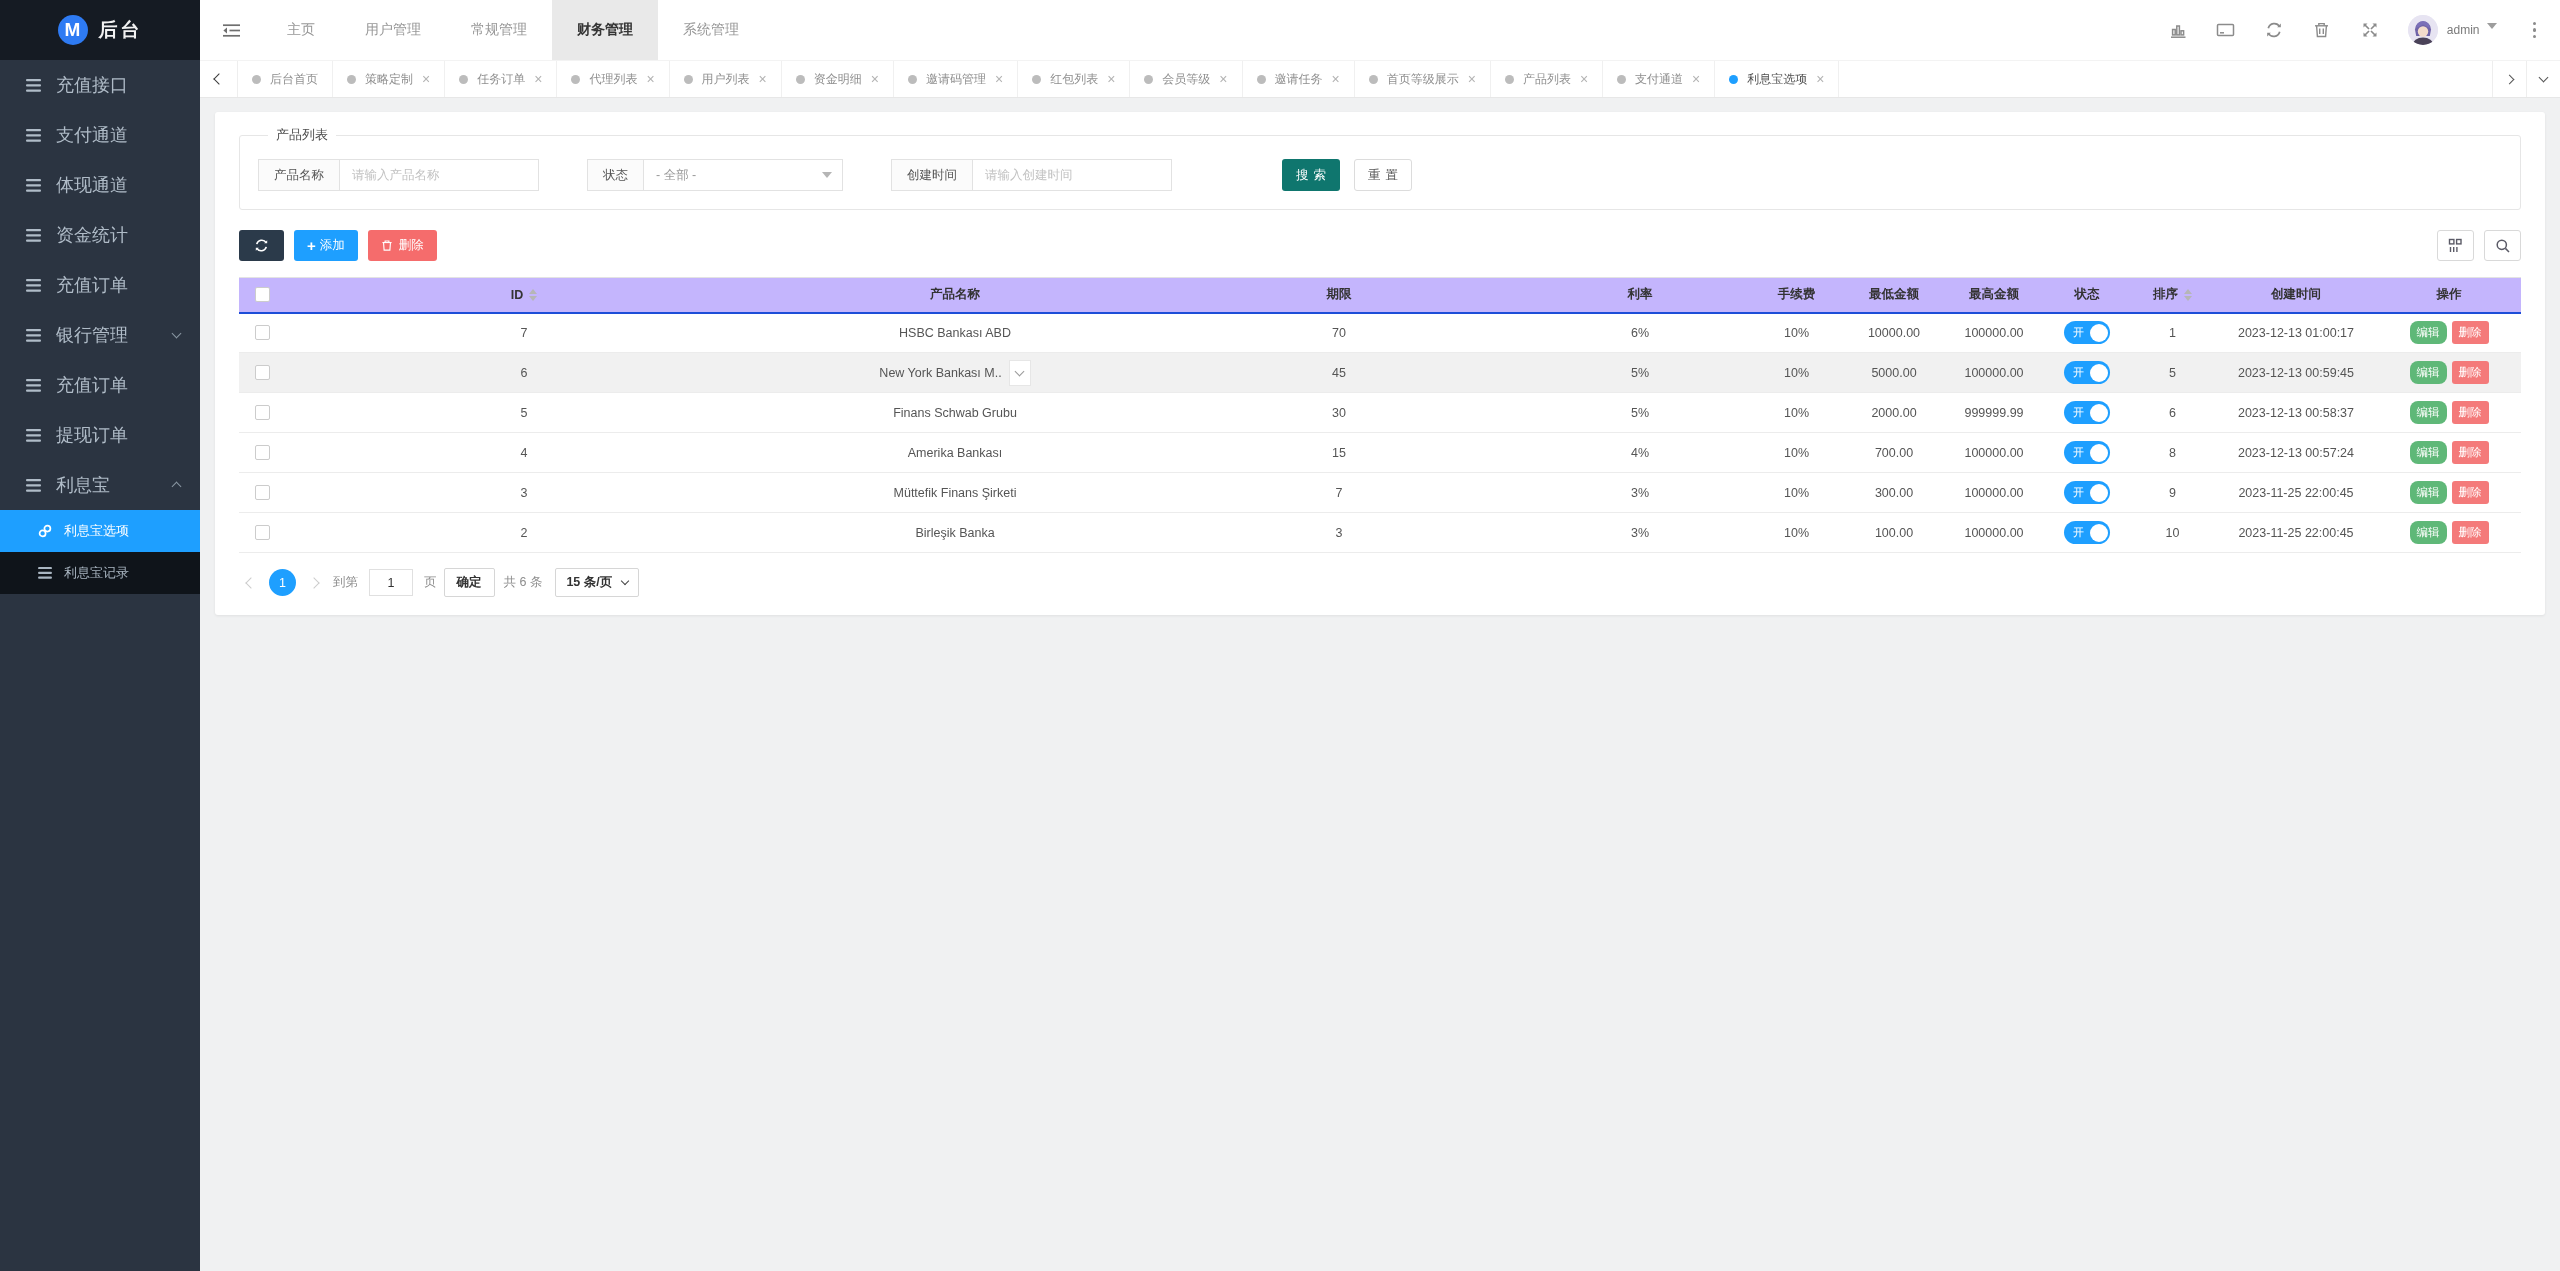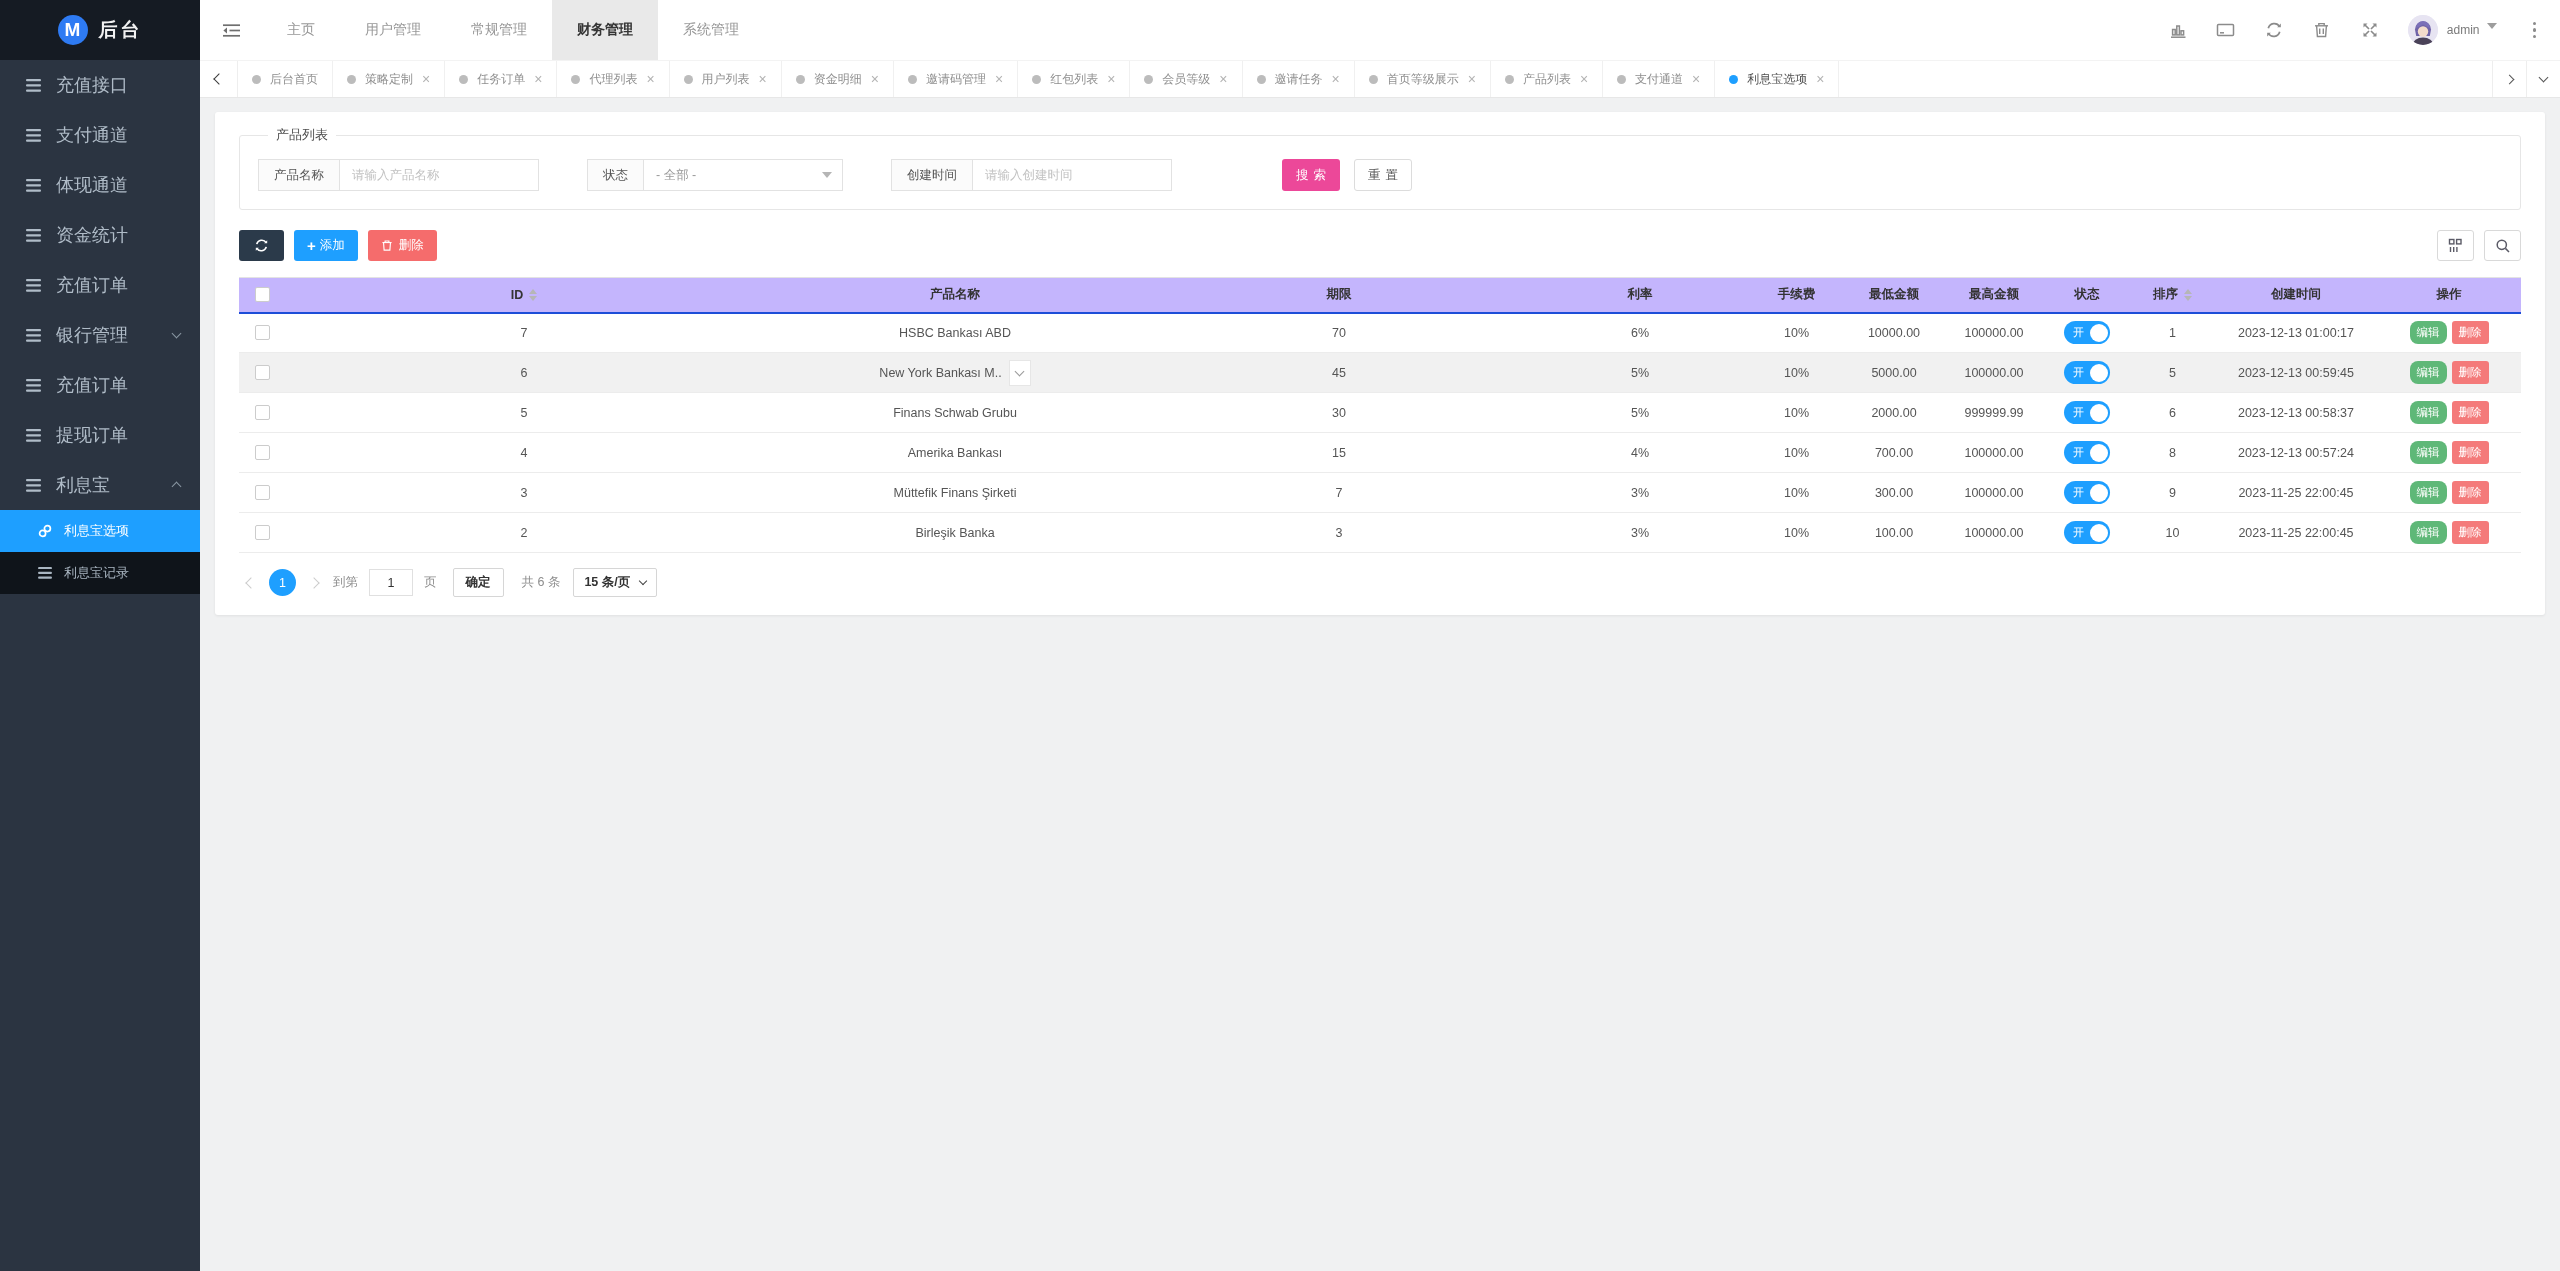--- a/index.html
+++ b/index.html
@@ -56,21 +56,21 @@
 fieldset.search{margin:14px 24px 0;border:1px solid #e6e6e6;border-radius:3px;padding:10px 18px 18px}
 fieldset.search legend{font-size:13px;color:#4d4d4d;padding:0 8px;margin-left:10px}
 .form-row{display:flex;align-items:center;margin-top:5px}
 .igroup{display:flex;height:32px;margin-right:48px}
 .ilabel{display:flex;align-items:center;justify-content:center;padding:0 15px;border:1px solid #e2e2e2;border-right:none;background:#fbfbfb;font-size:12.5px;color:#555;white-space:nowrap}
 .itext{width:200px;border:1px solid #e2e2e2;padding:0 12px;font-size:12.5px;color:#333;outline:none;background:#fff}
 .itext::placeholder{color:#c2c2c2}
 .iselect{width:200px;border:1px solid #e2e2e2;display:flex;align-items:center;padding:0 12px;font-size:12.5px;color:#999;position:relative;cursor:pointer;background:#fff}
 .sel-caret{position:absolute;right:10px;width:0;height:0;border-left:5px solid transparent;border-right:5px solid transparent;border-top:6px solid #b5b5b5}
 .btn{height:32px;border-radius:3px;display:inline-flex;align-items:center;justify-content:center;font-size:12.5px;cursor:pointer;border:1px solid transparent;white-space:nowrap}
-.btn-search{width:58px;background:#ec4899;color:#fff;letter-spacing:5px;padding-left:5px;margin-left:62px}
+.btn-search{width:58px;background:#0f766e;color:#fff;letter-spacing:5px;padding-left:5px;margin-left:62px}
 .btn-reset{width:58px;background:#fff;border-color:#dcdcdc;color:#555;letter-spacing:5px;padding-left:5px;margin-left:14px}
 
 
 .toolbar{display:flex;align-items:center;margin:20px 24px 0}
 .btn-dark{width:45px;height:31px;background:#2b3a4a;color:#fff;border-radius:3px;display:flex;align-items:center;justify-content:center;cursor:pointer}
 .btn-add{height:31px;padding:0 13px;background:#1e9fff;color:#fff;border-radius:3px;margin-left:10px;display:flex;align-items:center;gap:4px;font-size:12.5px;cursor:pointer}
 .plus{font-size:15px;font-weight:bold;line-height:1}
 .btn-danger{height:31px;padding:0 13px;background:#f56c6c;color:#fff;border-radius:3px;margin-left:10px;display:flex;align-items:center;gap:6px;font-size:12.5px;cursor:pointer}
 .tool-right{margin-left:auto;display:flex;gap:10px}
 .tool-box{width:37px;height:31px;border:1px solid #d9d9d9;border-radius:3px;background:#fff;display:flex;align-items:center;justify-content:center;cursor:pointer;color:#5a5a66}
@@ -93,21 +93,21 @@
 .btn-delr{background:#f47a7a;color:#fff;font-size:11.5px;padding:4px 7px;border-radius:3px;cursor:pointer}
 .name-wrap{display:inline-flex;align-items:center;justify-content:center}
 .expander{margin-left:7px;width:22px;height:26px;border:1px solid #e6e6e6;background:#fff;display:inline-flex;align-items:center;justify-content:center;cursor:pointer;color:#9a9a9a}
 
 
 .pager{display:flex;align-items:center;margin:15px 24px 0;font-size:12.5px;color:#8d8d8d}
 .pg-arrow{width:24px;height:24px;display:flex;align-items:center;justify-content:center;cursor:pointer;color:#ccc}
 .pg-num{width:27px;height:27px;border-radius:50%;background:#1e9fff;color:#fff;display:flex;align-items:center;justify-content:center;margin:0 6px;cursor:pointer}
 .pg-text{margin:0 7px}
 .pg-input{width:44px;height:27px;border:1px solid #e0e0e0;text-align:center;font-size:12.5px;color:#333;margin:0 4px;outline:none}
-.pg-confirm{height:29px;padding:0 12px;border:1px solid #d6d6d6;background:#fff;font-weight:bold;color:#333;border-radius:2px;margin:0 9px;display:flex;align-items:center;cursor:pointer}
+.pg-confirm{height:29px;padding:0 12px;border:1px solid #d6d6d6;background:#fff;font-weight:bold;color:#333;border-radius:2px;margin:0 0;display:flex;align-items:center;cursor:pointer}
 .pg-total{margin:0 9px}
 .pg-size{height:29px;border:1px solid #d6d6d6;border-radius:2px;background:#fff;display:flex;align-items:center;gap:10px;padding:0 10px;color:#333;cursor:pointer;font-weight:bold;margin-left:4px}
 .pg-size .cv{color:#444;width:6px;height:6px}
 
 svg{display:block}
 </style>
 </head>
 <body>
 
 <aside class="sidebar">

